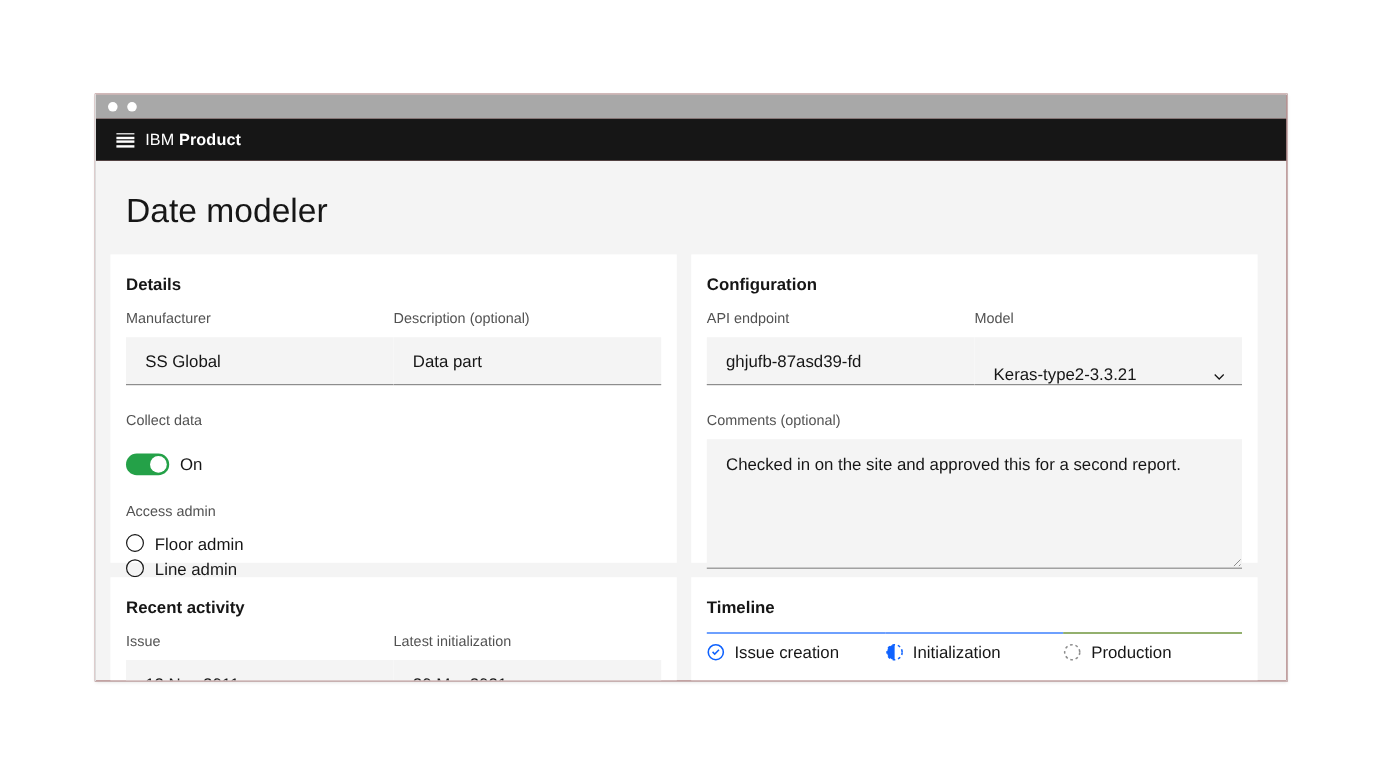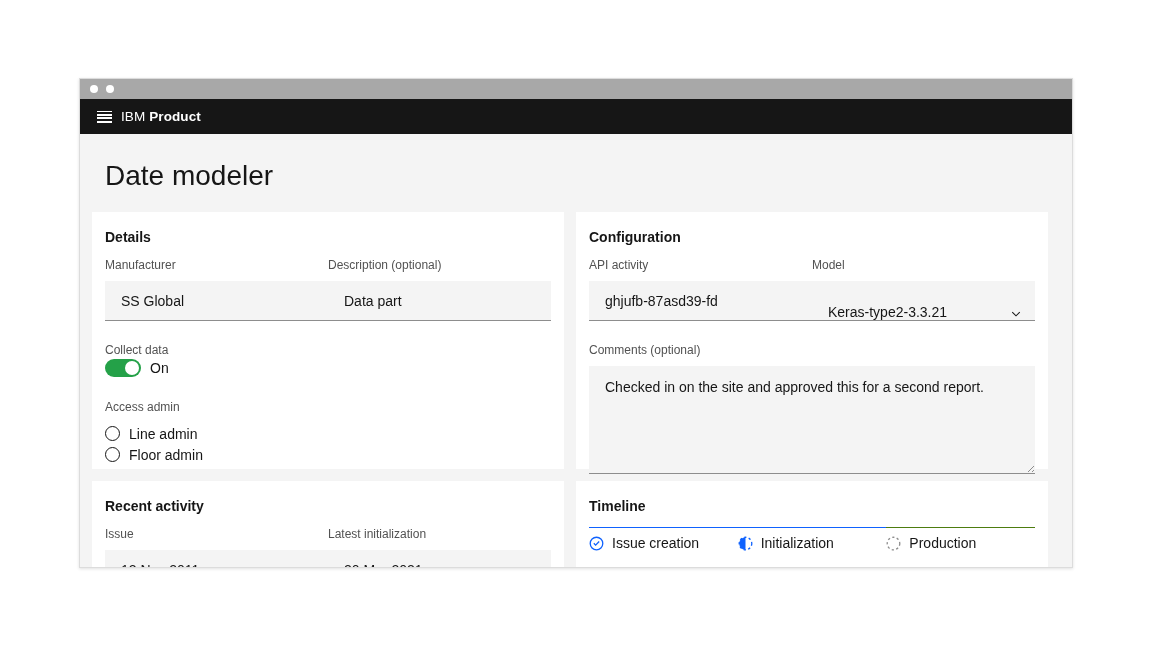--- a/index.html
+++ b/index.html
@@ -57,21 +57,21 @@
     font-family: inherit; outline: none;
   }
   .select-box {
     width: 100%; height: 40px;
     background: #f4f4f4; border-bottom: 1px solid #8d8d8d;
     display: flex; align-items: flex-end; justify-content: space-between;
     padding: 0 13px 0 16px; font-size: 14px; cursor: pointer;
   }
   
   .toggle-section { margin-top: 21px; }
-  .toggle-row { display: flex; align-items: center; gap: 9px; margin-top: 1px; }
+  .toggle-row { display: flex; align-items: center; gap: 9px; margin-top: 20px; }
   .toggle {
     width: 36px; height: 18px; border-radius: 9px; background: #24a148;
     position: relative; cursor: pointer; flex: 0 0 36px;
   }
   .toggle .knob {
     position: absolute; top: 2px; right: 2px;
     width: 14px; height: 14px; border-radius: 50%; background: #ffffff;
   }
   .toggle-state { font-size: 14px; }
   
@@ -150,34 +150,34 @@
                 <span class="knob"></span>
               </span>
             <span class="toggle-state">On</span>
           </div>
         </div>
 
         <div class="radio-section">
           <label class="field-label">Access admin</label>
           <div class="radio-row">
             <span class="radio-circle"></span>
-            <span>Line admin</span>
+            <span>Floor admin</span>
           </div>
           <div class="radio-row">
             <span class="radio-circle"></span>
-            <span>Floor admin</span>
+            <span>Line admin</span>
           </div>
         </div>
       </div>
 
       <div class="card row1">
         <div class="card-heading">Configuration</div>
         <div class="field-row">
           <div class="field">
-            <label class="field-label">API activity</label>
+            <label class="field-label">API endpoint</label>
             <input class="text-input" type="text" value="ghjufb-87asd39-fd" style="">
           </div>
           <div class="field">
             <label class="field-label">Model</label>
             <div class="select-box">
               <span>Keras-type2-3.3.21</span>
               <svg class="step-icon" viewBox="0 0 16 16" style="width:12px;height:12px;flex:0 0 12px">
                 <polyline points="3,5.5 8,10.5 13,5.5" fill="none" stroke="#161616" stroke-width="1.4"></polyline>
               </svg>
             </div>

